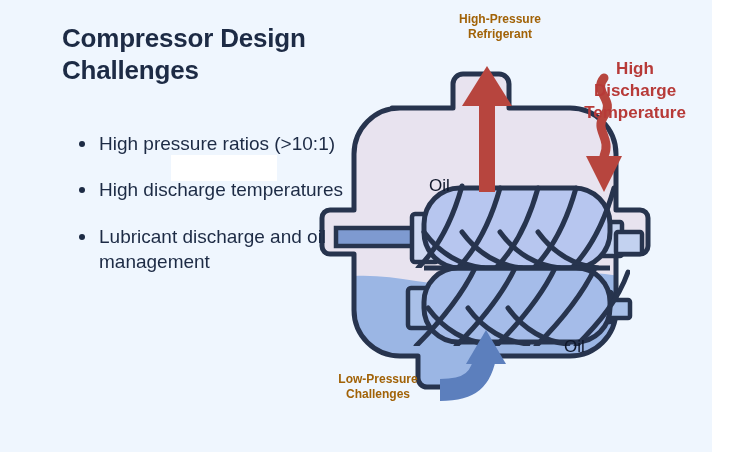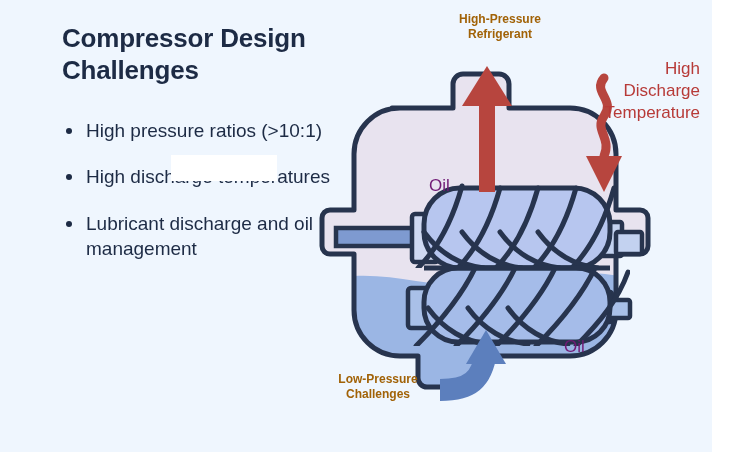--- a/index.html
+++ b/index.html
@@ -24,21 +24,21 @@
   
   #title{
     position:absolute;left:62px;top:22px;width:300px;
     font-size:26px;line-height:1.24;
     font-weight:bold;
     color:#1d2b45;
     letter-spacing:-0.2px;
   }
   #bullets{
     position:absolute;left:62px;top:118px;width:290px;
-    margin:0;padding:0;list-style:none;
+    margin:13px;padding:0;list-style:none;
   }
   #bullets li{
     position:relative;
     padding-left:24px;
     margin-bottom:21px;
     font-size:19px;
     line-height:1.33;
     color:#1d2b45;
   }
   #bullets li:before{
@@ -67,29 +67,29 @@
     text-align:center;
   }
   #lbl-low-pressure{
     left:288px;top:372px;width:180px;
     text-align:center;
   }
   #lbl-high-discharge{
     position:absolute;
     left:570px;top:58px;width:130px;
     font-size:17px;line-height:1.30;
-    font-weight:normal;
+    font-weight:bold;
     color:#b73a38;
     white-space:pre-line;
-    text-align:right;
+    text-align:center;
   }
   .oil-label{
     position:absolute;
     font-size:17px;
-    color:#701a75;
+    color:#0f172a;
     font-weight:normal;
   }
   #oil-top{left:429px;top:176px;}
   #oil-bottom{left:564px;top:337px;}
 
   
   #art{position:absolute;left:0;top:0;width:712px;height:452px;}
 </style>
 </head>
 <body>

